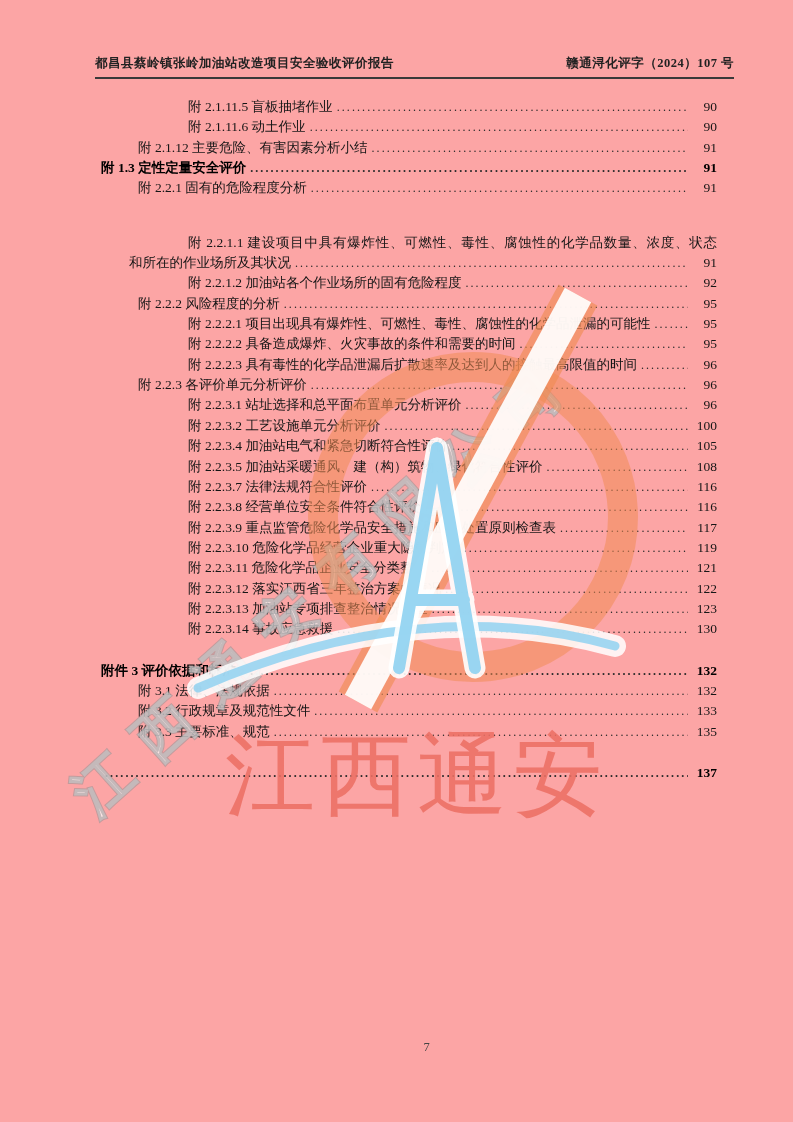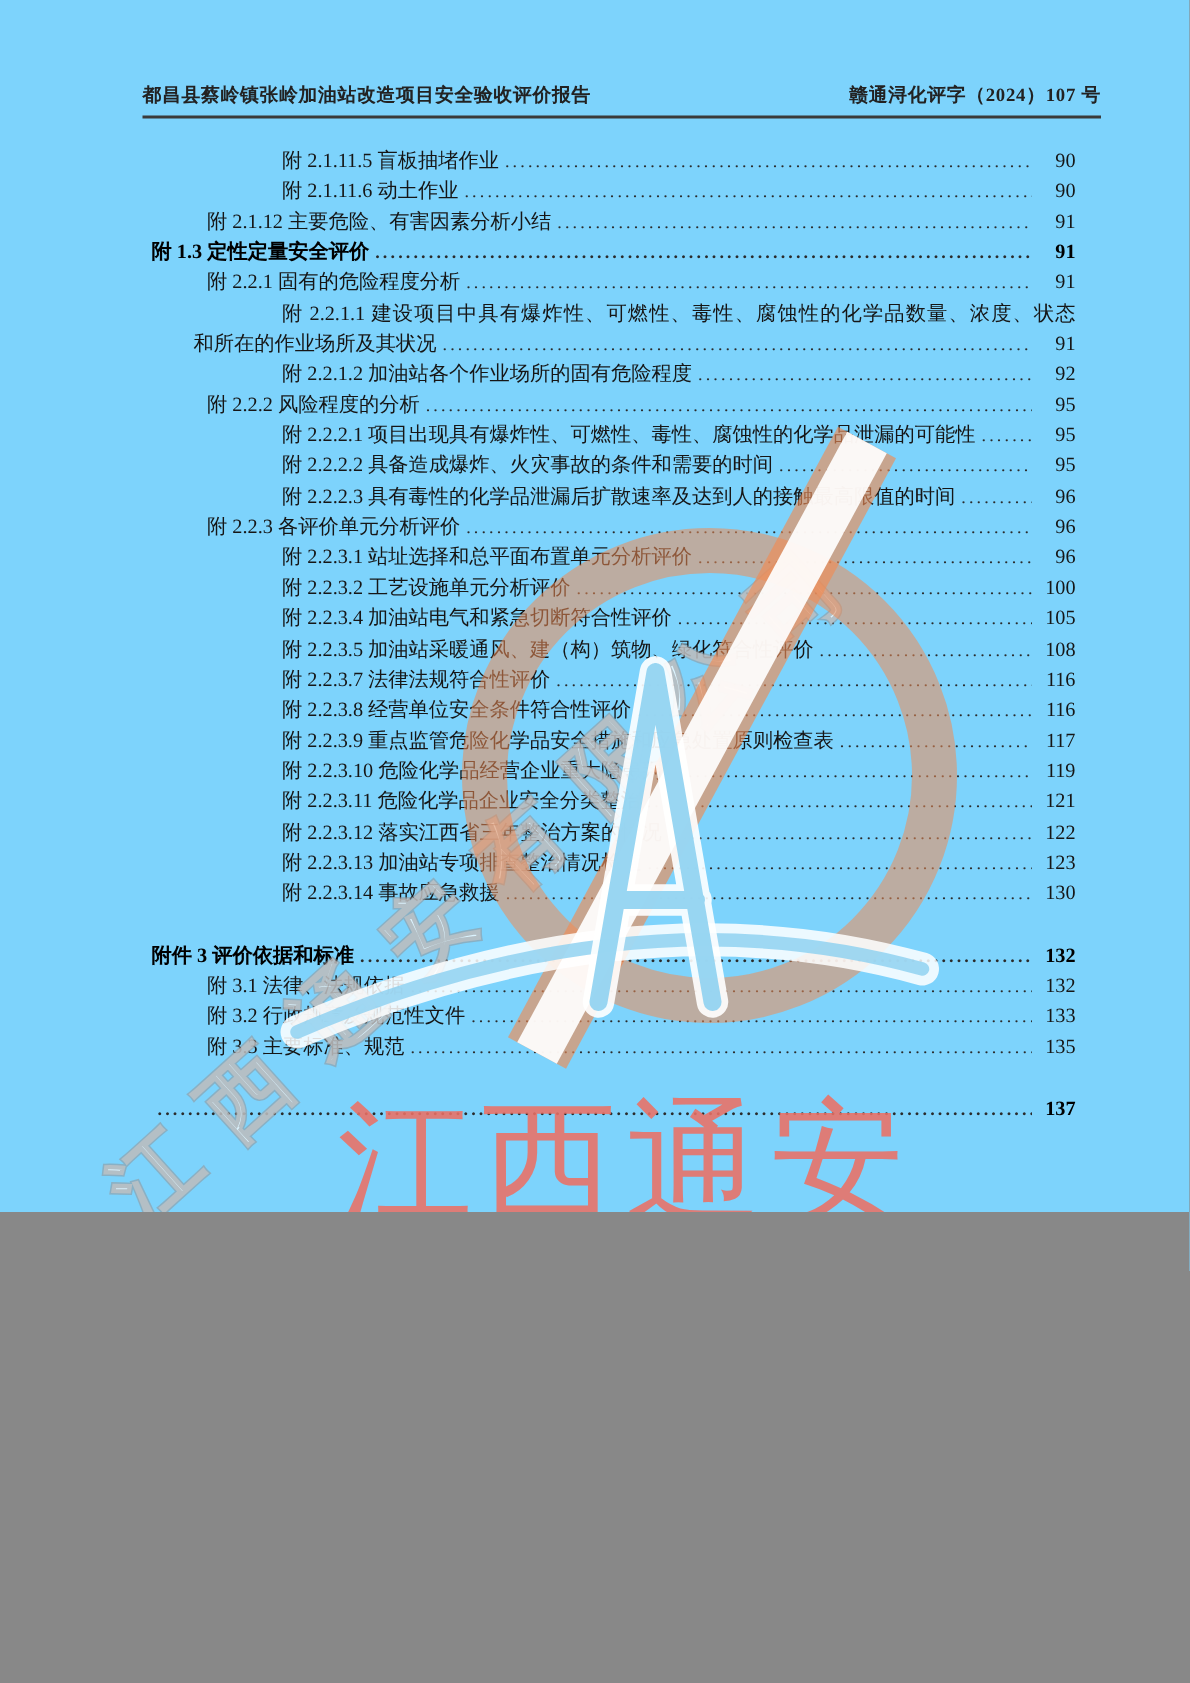--- a/index.html
+++ b/index.html
@@ -1,20 +1,20 @@
 <!DOCTYPE html>
 <html><head>
 <meta charset="utf-8">
 <style>
   html,body{margin:0;padding:0;background:#888;}
   .page{
     position:relative;
-    width:793px;height:808px;
+    width:793px;height:1122px;
     margin:0 auto;
-    background:#7dd3fc;
+    background:#fca5a5;
     font-family:"Liberation Serif","DejaVu Serif",serif;
     color:#1c1c1c;
     overflow:hidden;
   }
   
   .doc-header{
     position:absolute;top:55px;left:95px;width:639px;
     display:flex;justify-content:space-between;align-items:flex-end;
     border-bottom:2px solid #3a3a3a;
     padding-bottom:5px;
@@ -28,21 +28,21 @@
     font-size:13.5px;line-height:20.35px;color:#161616;
   }
   .toc-row{display:flex;align-items:baseline;}
   .toc-row .t{white-space:nowrap;}
   .toc-row.lvl0{padding-left:6px;}
   .toc-row.lvl1{padding-left:43px;}
   .toc-row.lvl2{padding-left:93px;}
   .toc-row.cont{padding-left:34px;}
   .toc-row.bold{font-weight:bold;color:#000;}
   .toc-row.gap{margin-top:21px;}
-  .toc-row.noleader{display:block;text-align:justify;text-align-last:justify;}
+  .toc-row.noleader{display:block;text-align:justify;text-align-last:justify;margin-top:34px;}
   .leader{
     flex:1 1 auto;overflow:hidden;white-space:nowrap;
     margin:0 3px 0 4px;
     font-size:12px;letter-spacing:2.1px;color:#2a2a2a;
   }
   .leader::after{
     content:"..................................................................................................................................................................................";
   }
   .pg{min-width:26px;text-align:right;white-space:nowrap;}
   

